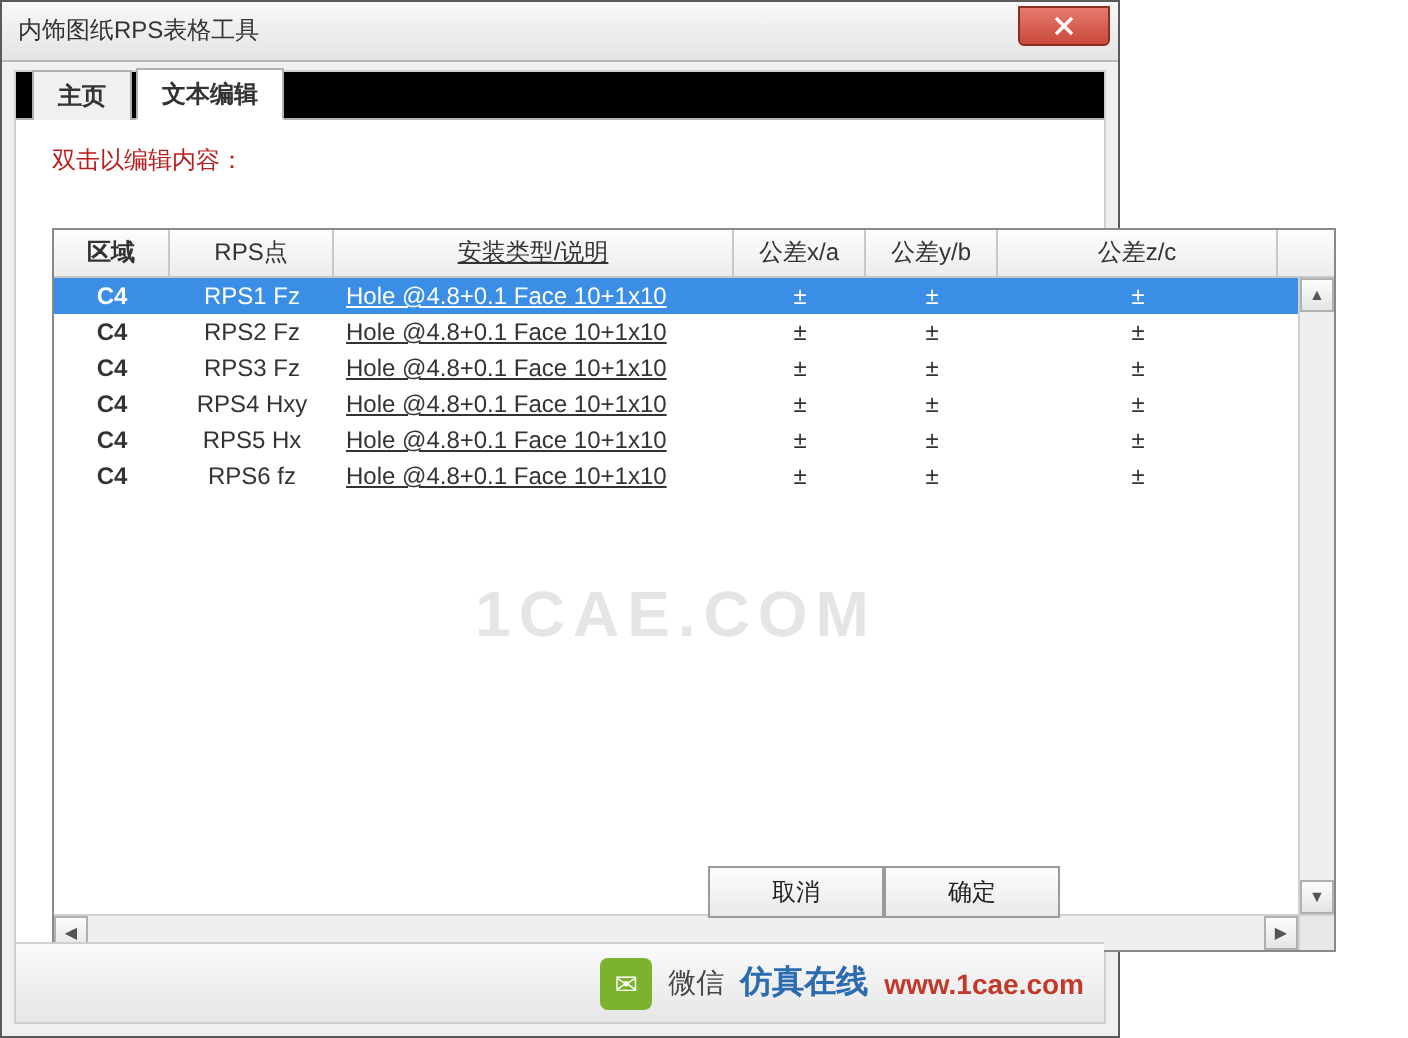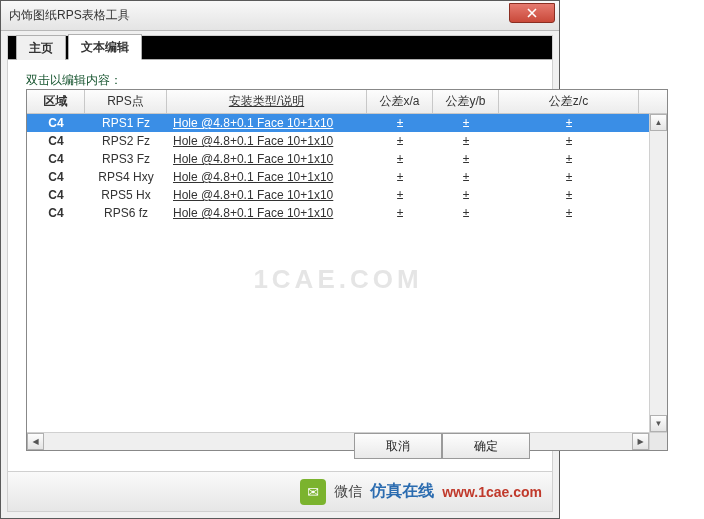--- a/index.html
+++ b/index.html
@@ -55,21 +55,21 @@
       color: #333;
     }
     .tab.active {
       background: #fff;
       border-bottom: 1px solid #fff;
     }
 
     .tabcontent {
       padding: 12px 18px 8px 18px;
     }
-    .instruction { color: #14532d; margin-bottom: 0; }
+    .instruction { color: #b91c1c; margin-bottom: 25px; }
 
     .table-wrap {
       border: 1px solid #888;
       width: 642px;
       margin: 0 auto;
       background: #fff;
       position: relative;
     }
     .thead {
       display: flex;
@@ -135,21 +135,21 @@
       height: 18px;
       background: #f0f0f0;
       border-top: 1px solid #d0d0d0;
       display: flex;
     }
     .hscroll .track { flex: 1; background: #efefef; }
     .hscroll .corner { width: 18px; background: #e8e8e8; border-left:1px solid #d0d0d0; }
 
     .watermark {
       position: absolute; left: 0; right: 0; top: 150px;
-      text-align: center; font-size: 26px; letter-spacing: 4px;
+      text-align: center; font-size: 32px; letter-spacing: 4px;
       color: rgba(150,150,150,0.25);
       font-weight: bold; pointer-events: none;
     }
 
     .button-row {
       position: absolute; right: 22px; bottom: 52px;
       display: flex; 
     }
     .btn {
       width: 88px; height: 26px;

